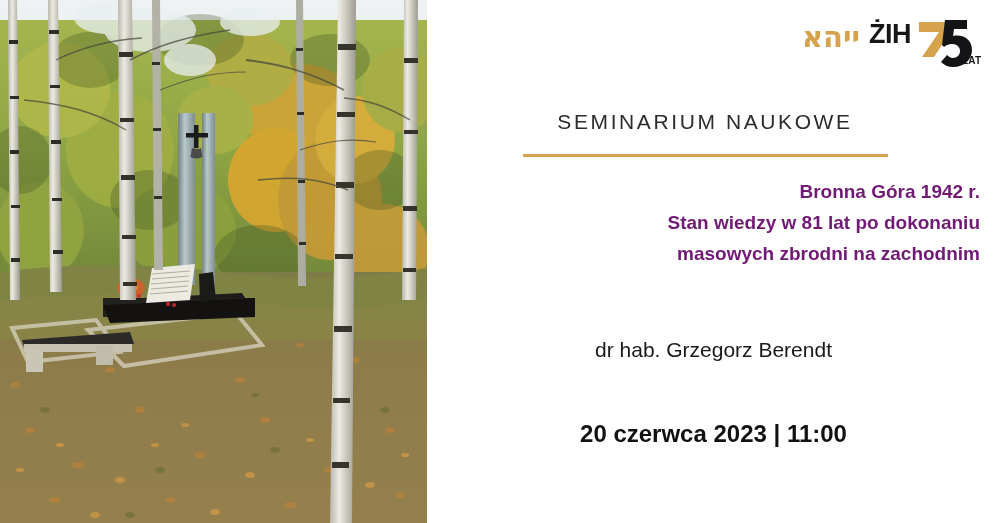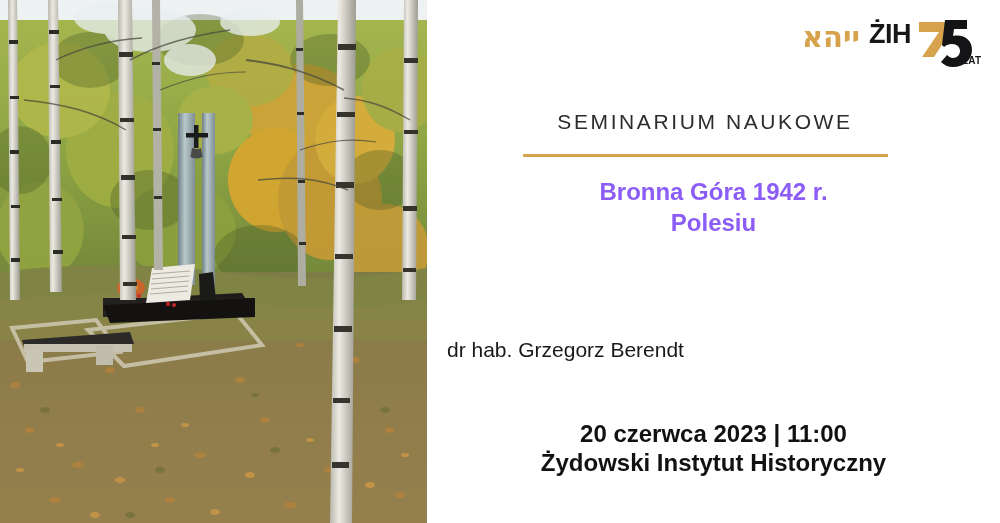--- a/index.html
+++ b/index.html
@@ -109,35 +109,35 @@
     height: 3px;
     background: #d8a253;
   }
 
   
   .title {
     position: absolute;
     top: 176px;
     left: 20px;
     right: 20px;
-    text-align: center;
-    font-size: 24px;
+    text-align: right;
+    font-size: 19px;
     font-weight: 700;
     line-height: 31px;
-    color: #8b5cf6;
+    color: #701a75;
   }
   .title div { white-space: nowrap; }
 
   
   .speaker {
     position: absolute;
     top: 334px;
     left: 20px;
     right: 20px;
-    text-align: left;
+    text-align: center;
     font-size: 21px;
     font-weight: 400;
     line-height: 31px;
     color: #19191b;
   }
   .speaker div { white-space: nowrap; }
 
   
   .footer {
     position: absolute;
@@ -404,26 +404,26 @@
         </svg>
         <span class="logo-lat">LAT</span>
       </span>
     </div>
 
     <div class="kicker">SEMINARIUM NAUKOWE</div>
     <div class="rule"></div>
 
     <div class="title">
       <div>Bronna Góra 1942 r.</div>
-      <div>Polesiu</div>
+      <div>Stan wiedzy w 81 lat po dokonaniu</div>
+      <div>masowych zbrodni na zachodnim</div>
     </div>
 
     <div class="speaker">
       <div>dr hab. Grzegorz Berendt</div>
     </div>
 
     <div class="footer">
       <div>20 czerwca 2023 | 11:00</div>
-      <div>Żydowski Instytut Historyczny</div>
     </div>
 
   </div>
 </div>
 
 </body></html>

